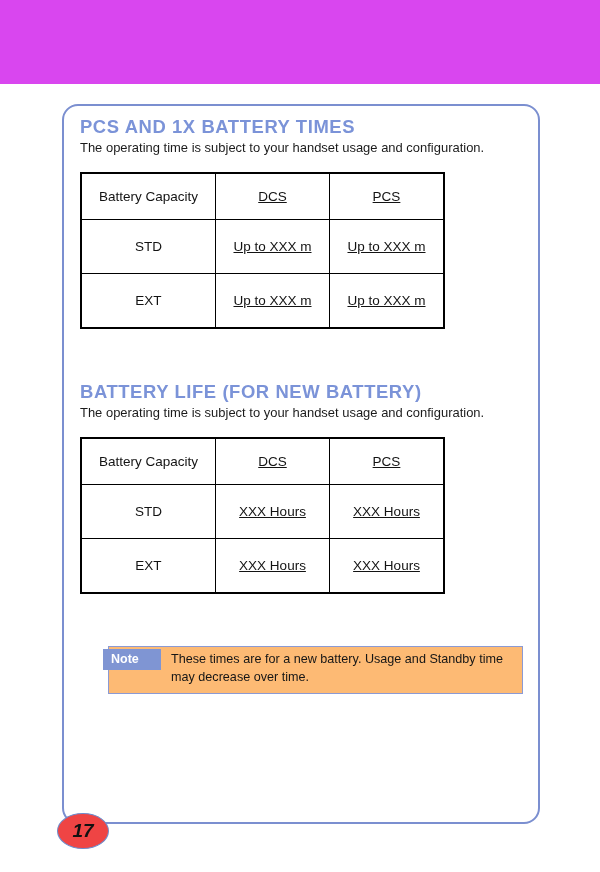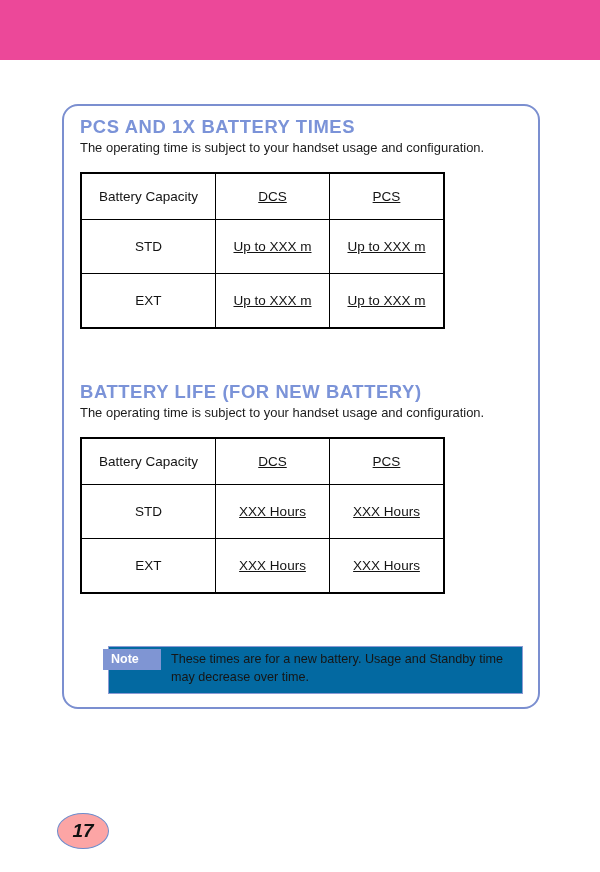--- a/index.html
+++ b/index.html
@@ -14,22 +14,22 @@
     position: relative;
     overflow: hidden;
   }
 
   
   .header-band {
     position: absolute;
     left: 0;
     top: 0;
     width: 600px;
-    height: 60px;
-    background: #ec4899;
+    height: 84px;
+    background: #d946ef;
   }
   .header-title {
     position: absolute;
     left: 62px;
     top: 0px;
     width: 500px;
     color: #ffffff;
     font-weight: bold;
     font-size: 23px;
     line-height: 38px;
@@ -42,21 +42,21 @@
   .header-title .line {
     display: block;
   }
 
   
   .page-frame {
     position: absolute;
     left: 62px;
     top: 104px;
     width: 478px;
-    height: 605px;
+    height: 720px;
     border: 2px solid #7b8fd0;
     border-radius: 16px;
     box-sizing: border-box;
     background: transparent;
   }
 
   
   .section {
     position: absolute;
     left: 16px;
@@ -111,21 +111,21 @@
   .col-b { width: 113px; text-decoration: underline; }
   .col-c { width: 113px; text-decoration: underline; }
 
   
   .note-box {
     position: absolute;
     left: 44px;
     top: 540px;
     width: 415px;
     height: 48px;
-    background: #0369a1;
+    background: #fdba74;
     border: 1px solid #8b9ad4;
     box-sizing: border-box;
   }
   .note-badge {
     position: absolute;
     left: -6px;
     top: 2px;
     width: 58px;
     height: 21px;
     background: #7f95d3;
@@ -152,21 +152,21 @@
 
   
   .page-number {
     position: absolute;
     left: 57px;
     top: 813px;
     width: 52px;
     height: 36px;
     border: 1.6px solid #6d8ccc;
     border-radius: 50%;
-    background: #fca5a5;
+    background: #ef4444;
     box-sizing: border-box;
   }
   .page-number-label {
     display: block;
     text-align: center;
     line-height: 33px;
     font-size: 19px;
     font-weight: bold;
     font-style: italic;
     color: #111111;

